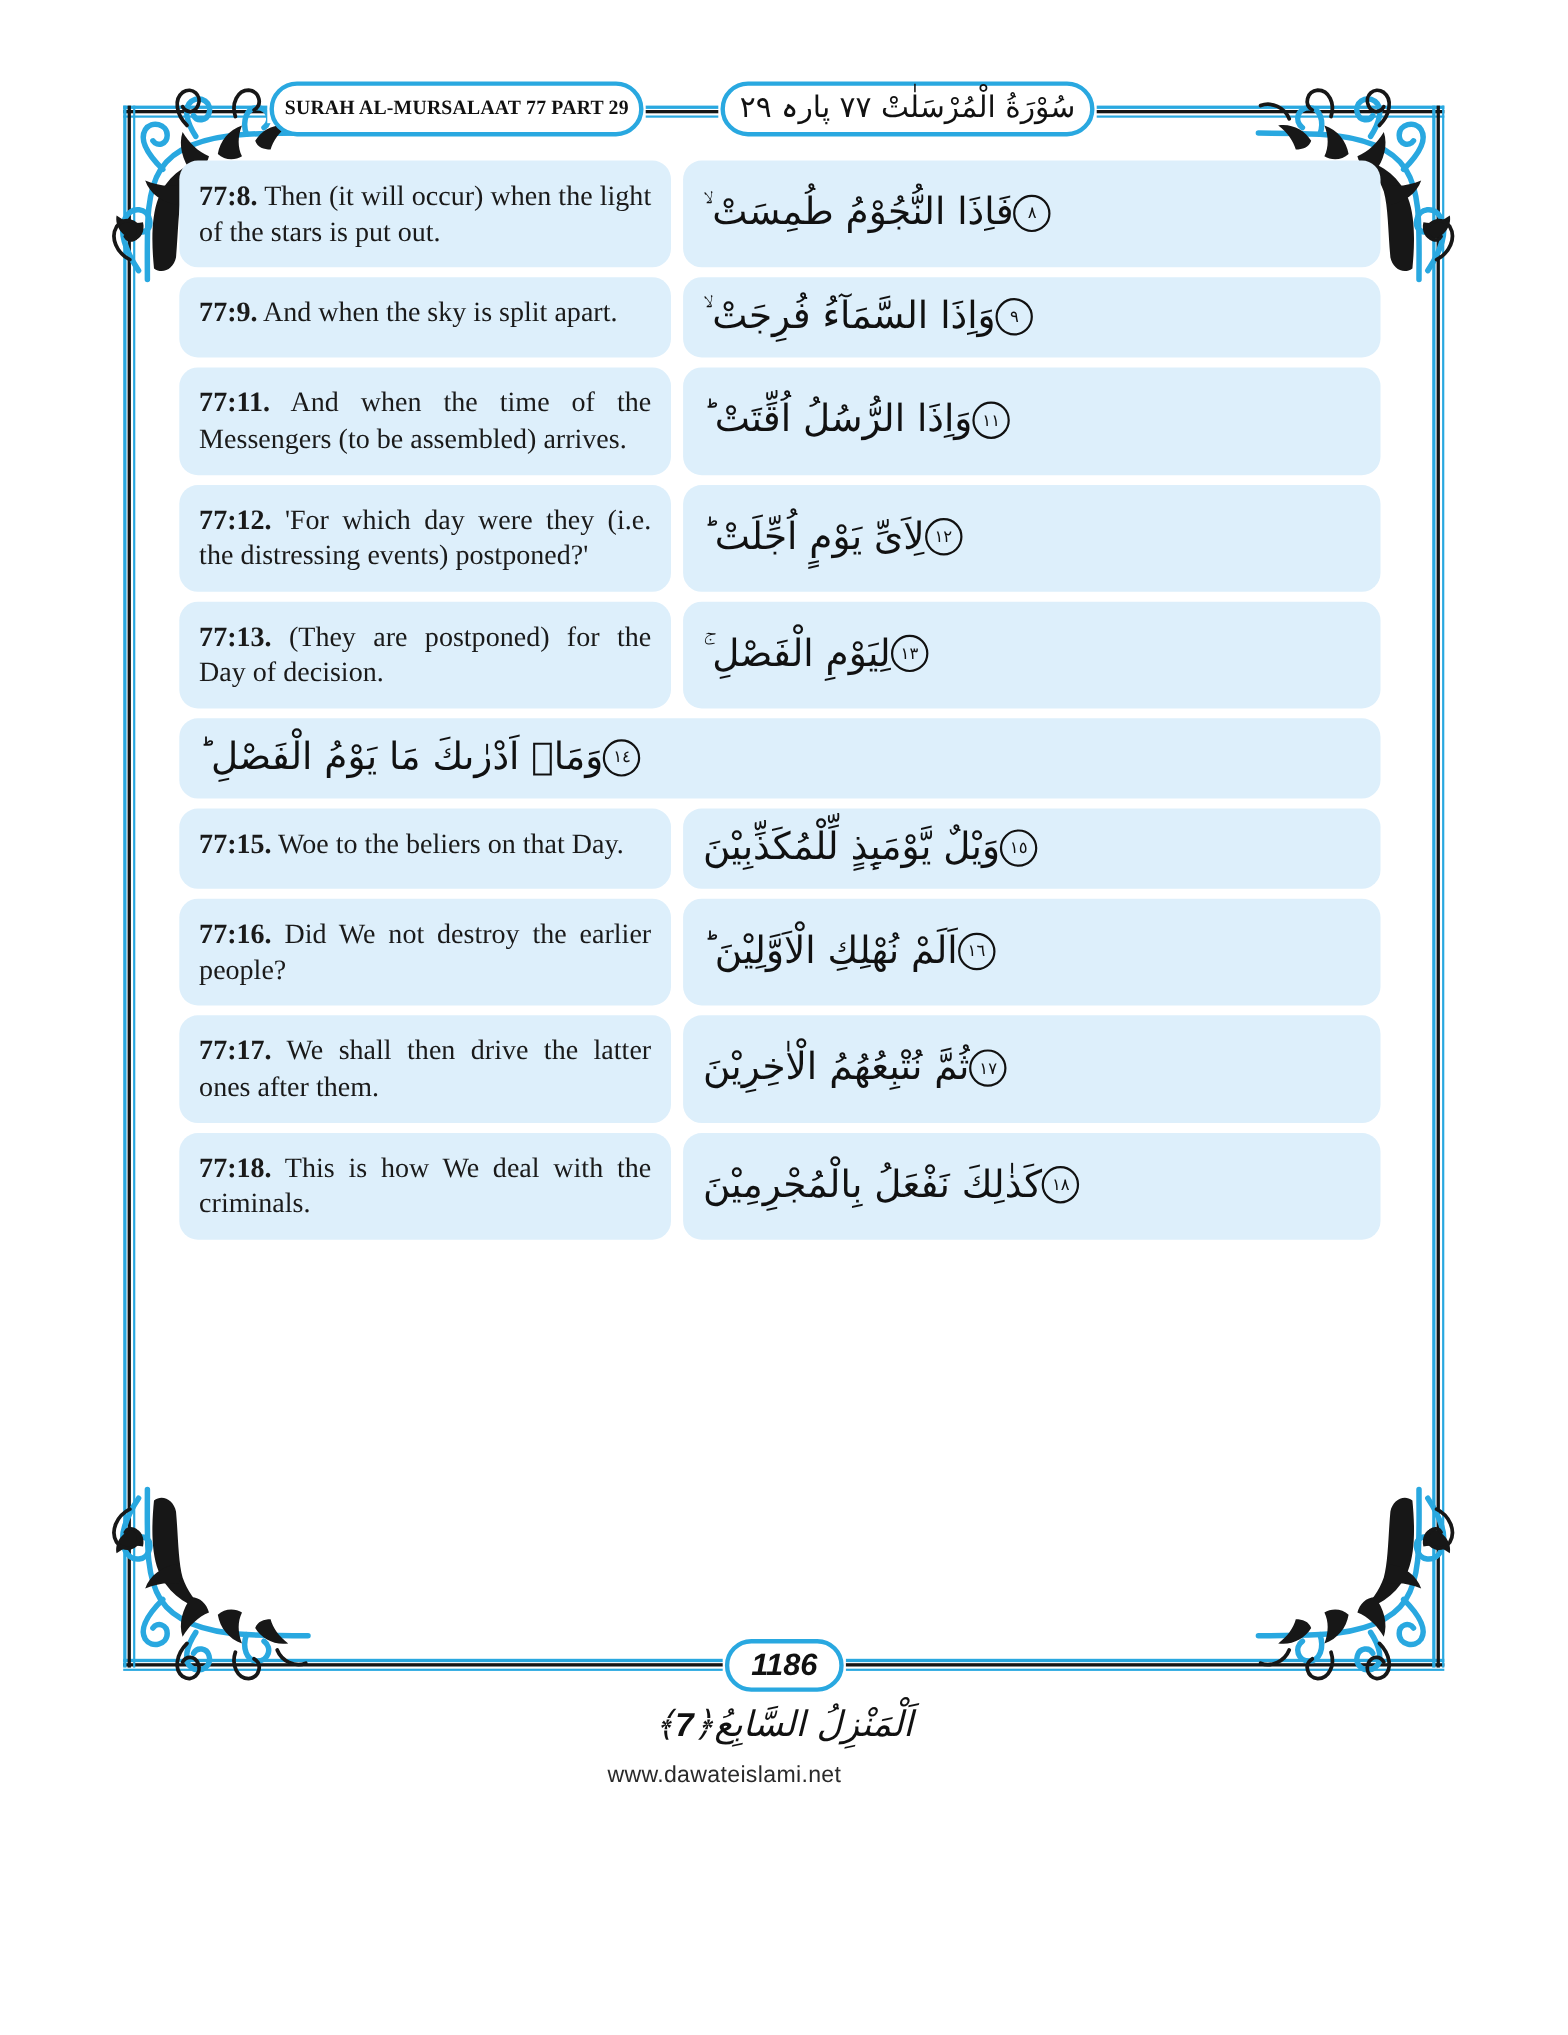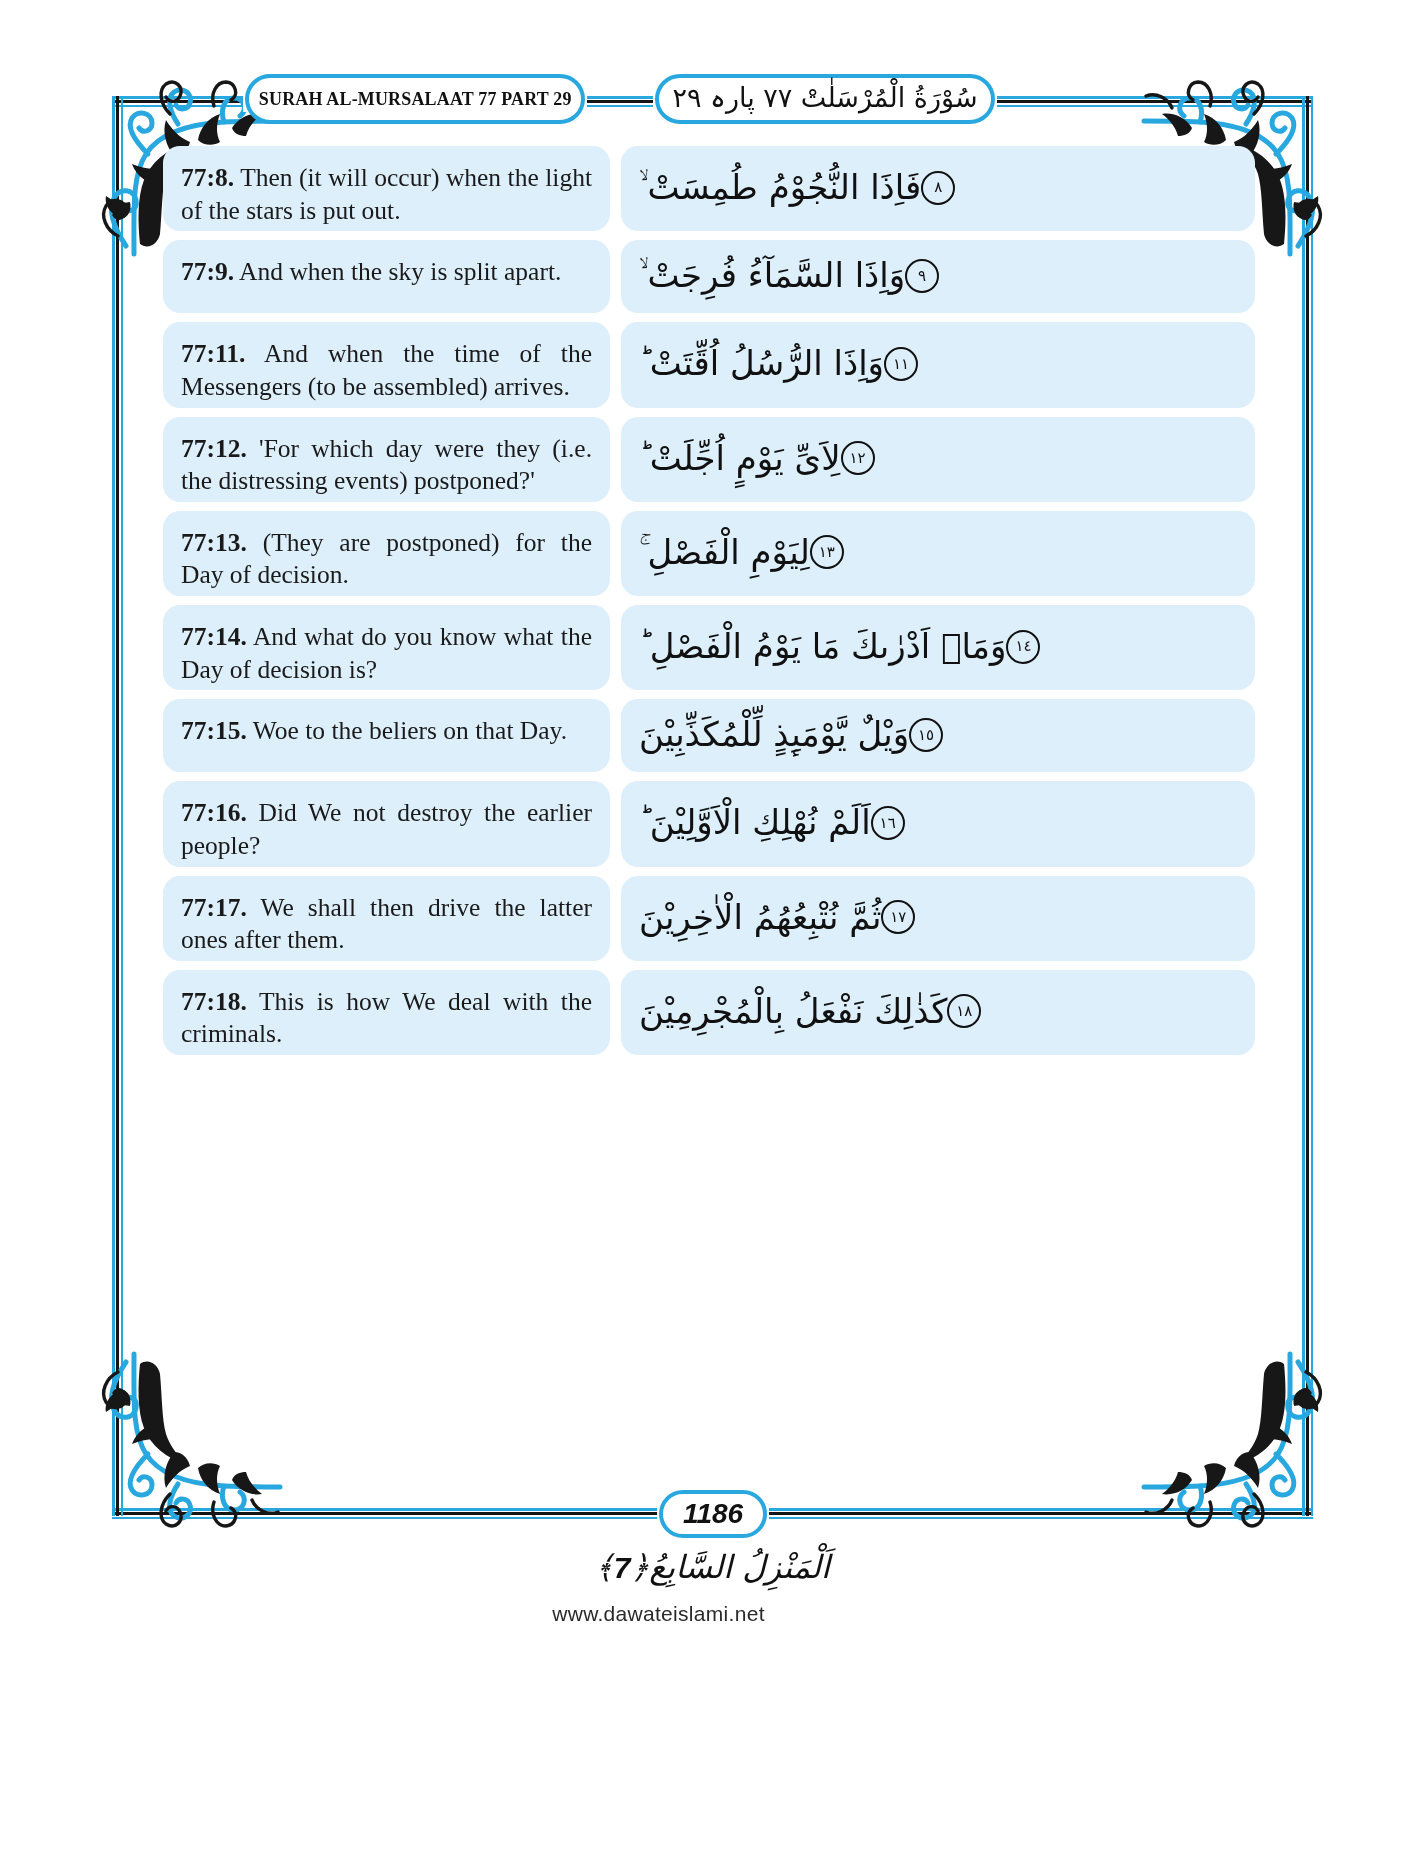--- a/index.html
+++ b/index.html
@@ -130,21 +130,21 @@
     margin-bottom: 9px;
     align-items: stretch;
   }
   .cell {
     background: #ddeffb;
     border-radius: 17px;
     box-sizing: border-box;
   }
   .cell.en {
     width: 447px;
-    padding: 16px 18px 4px 18px;
+    padding: 16px 18px 16px 18px;
     text-align: justify;
     text-align-last: left;
     font-family: "Liberation Serif", serif;
     font-size: 25.5px;
     line-height: 1.28;
     color: #1a1a1a;
   }
   .cell.en .vn {
     font-weight: bold;
   }
@@ -386,21 +386,20 @@
         </div>
       </div>
       <div class="vrow">
         <div class="cell en"><span class="vn">77:13.</span> <span>(They are postponed) for the Day of decision.</span></div>
         <div class="cell ar">
           <span class="ayah-num" style="display: inline-flex; align-items: center; justify-content: center; width: 30px; height: 30px; border: 2.5px solid rgb(17, 17, 17); border-radius: 50%; font-size: 15px; margin-right: 7px; flex: 0 0 auto; font-family: &quot;DejaVu Sans&quot;, sans-serif;">١٣</span>
           <span>لِیَوْمِ الْفَصْلِ ۚ</span>
         </div>
       </div>
       <div class="vrow">
-        <div class="cell en"><span class="vn">77:14.</span> <span>And what do you know what the Day of decision is?</span></div>
         <div class="cell ar">
           <span class="ayah-num" style="display: inline-flex; align-items: center; justify-content: center; width: 30px; height: 30px; border: 2.5px solid rgb(17, 17, 17); border-radius: 50%; font-size: 15px; margin-right: 7px; flex: 0 0 auto; font-family: &quot;DejaVu Sans&quot;, sans-serif;">١٤</span>
           <span>وَمَاۤ اَدْرٰىكَ مَا یَوْمُ الْفَصْلِ ؕ</span>
         </div>
       </div>
       <div class="vrow">
         <div class="cell en"><span class="vn">77:15.</span> <span>Woe to the beliers on that Day.</span></div>
         <div class="cell ar">
           <span class="ayah-num" style="display: inline-flex; align-items: center; justify-content: center; width: 30px; height: 30px; border: 2.5px solid rgb(17, 17, 17); border-radius: 50%; font-size: 15px; margin-right: 7px; flex: 0 0 auto; font-family: &quot;DejaVu Sans&quot;, sans-serif;">١٥</span>
           <span>وَیْلٌ یَّوْمَىِٕذٍ لِّلْمُكَذِّبِیْنَ</span>

